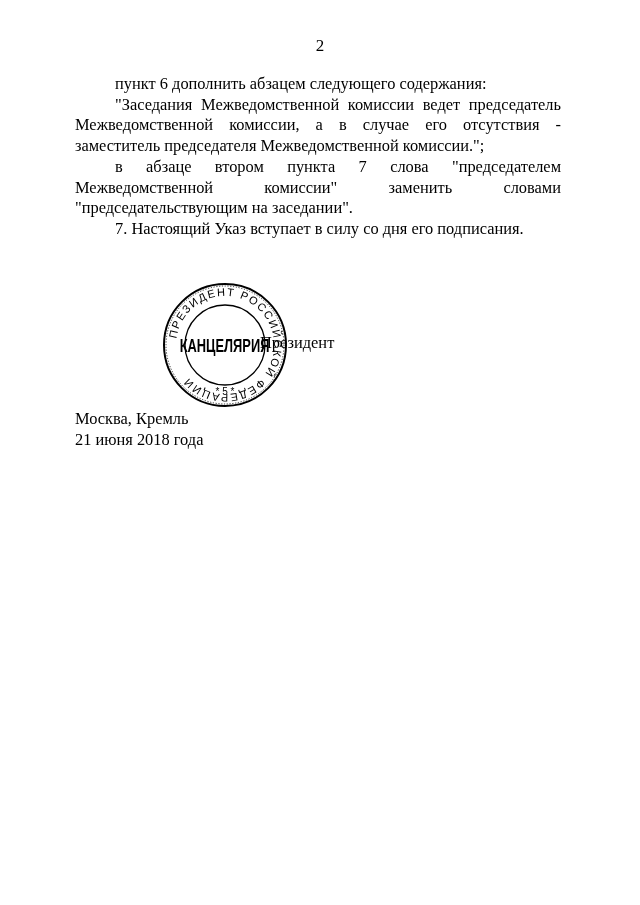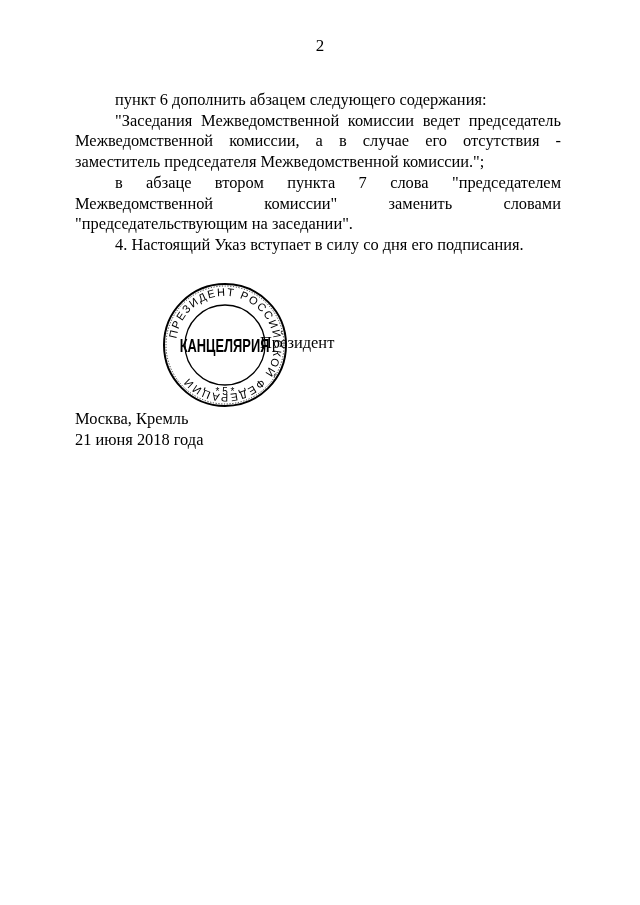--- a/index.html
+++ b/index.html
@@ -1,37 +1,37 @@
 <!DOCTYPE html>
 <html><head>
 <meta charset="utf-8">
 <style>
   html, body { margin:0; padding:0; background:#ffffff; }
   body { width:640px; height:905px; position:relative; overflow:hidden;
          font-family:"Liberation Serif", serif; color:#000; }
   .page-number { position:absolute; top:36px; left:0; width:640px; text-align:center; font-size:17px; }
-  .body-text { position:absolute; left:75px; top:90px; width:486px; font-size:16.4px; line-height:20.7px; }
+  .body-text { position:absolute; left:75px; top:74px; width:486px; font-size:16.4px; line-height:20.7px; }
   .p { margin:0; text-align:justify; text-align-last:left; }
   .indent { text-indent:40px; }
   .stamp { position:absolute; left:162px; top:282px; width:126px; height:126px; }
   .signature { position:absolute; left:230px; top:333px; font-size:16.4px; line-height:20.7px; }
   .sig-line1 { padding-left:30px; }
   .sig-name { margin-left:38px; }
   .place { position:absolute; left:75px; top:409px; font-size:16.4px; line-height:20.7px; }
 </style>
 </head>
 <body>
 
 <div class="page-number">2</div>
 
 <div class="body-text">
   <p class="p indent">пункт 6 дополнить абзацем следующего содержания:</p>
   <p class="p indent">"Заседания Межведомственной комиссии ведет председатель Межведомственной комиссии, а в случае его отсутствия - заместитель председателя Межведомственной комиссии.";</p>
   <p class="p indent" style="word-spacing:0;font-family:Liberation Serif, serif;">в абзаце втором пункта 7 слова "председателем Межведомственной комиссии" заменить словами "председательствующим на заседании".</p>
-  <p class="p indent">4. Настоящий Указ вступает в силу со дня его подписания.</p>
+  <p class="p indent">7. Настоящий Указ вступает в силу со дня его подписания.</p>
 </div>
 
 <div class="stamp">
   <svg width="126" height="126" viewBox="0 0 126 126">
     <defs>
       <path id="ring" d="M63,63 m-49,0 a49,49 0 1,1 98,0 a49,49 0 1,1 -98,0"></path>
       <path id="ringbottom" d="M20,70 a44,44 0 0,0 86,0"></path>
     </defs>
     <circle cx="63" cy="63" r="61" fill="none" stroke="#000" stroke-width="2"></circle>
     <circle cx="63" cy="63" r="59" fill="none" stroke="#000" stroke-width="0.8" stroke-dasharray="1.2 1.6"></circle>

